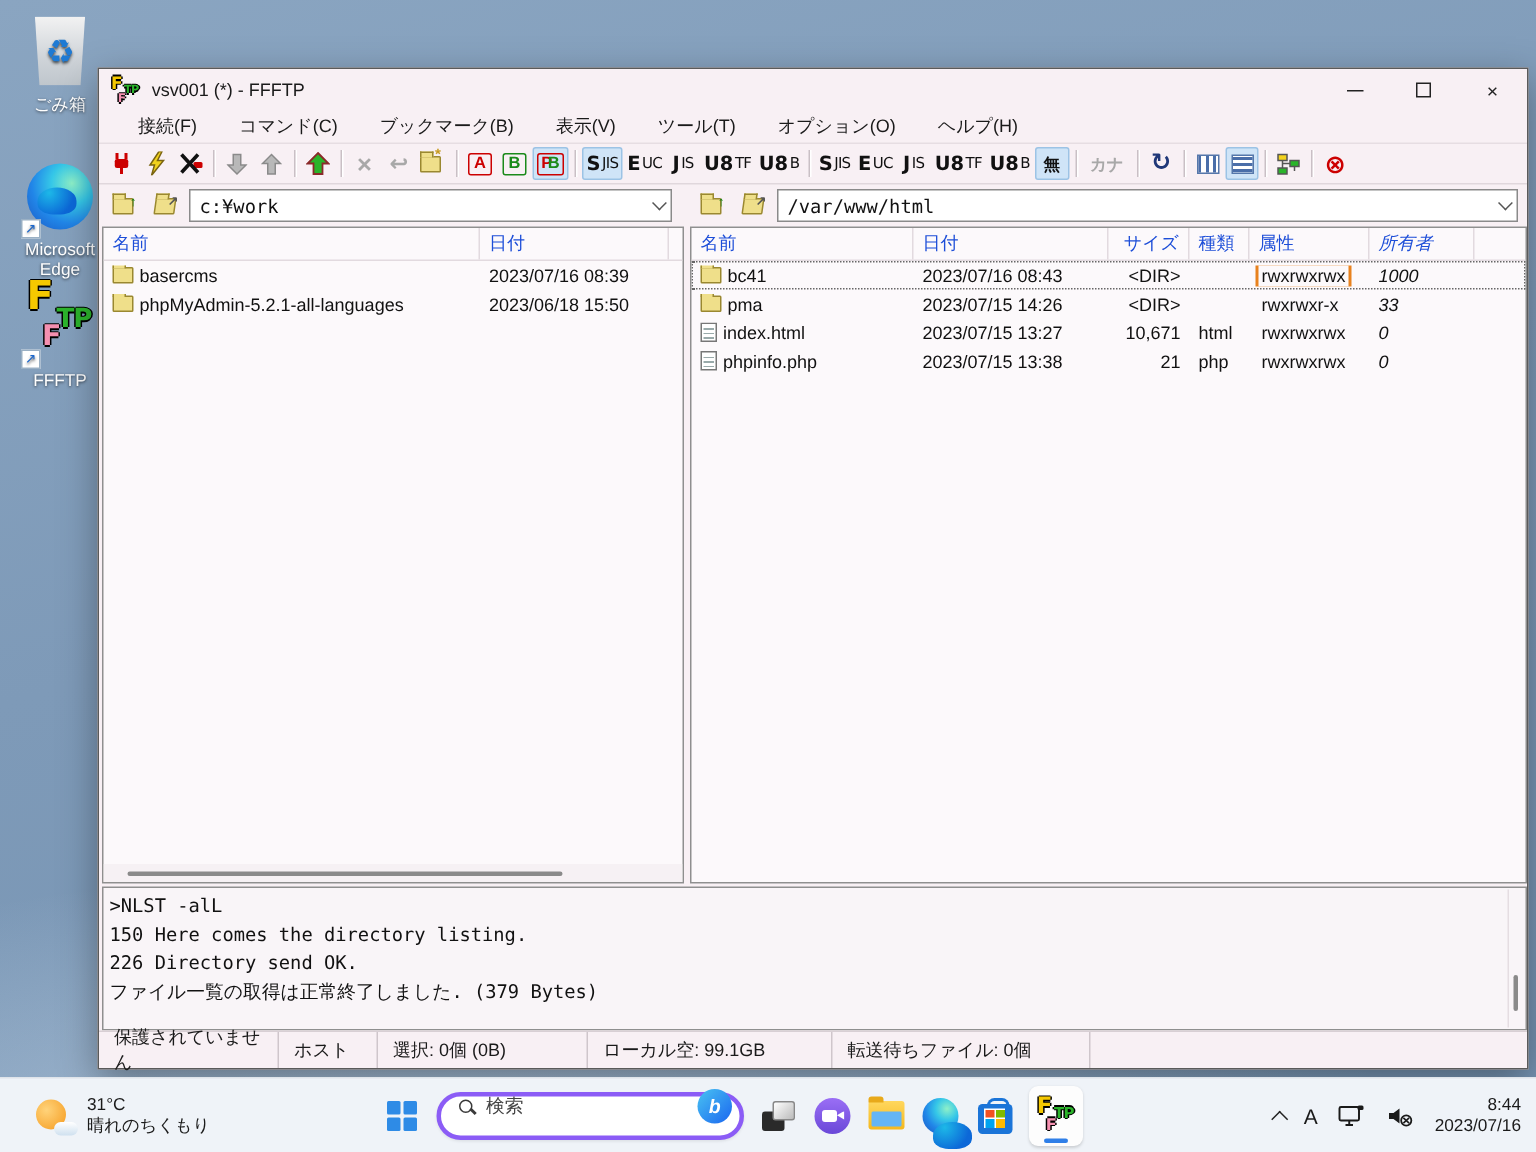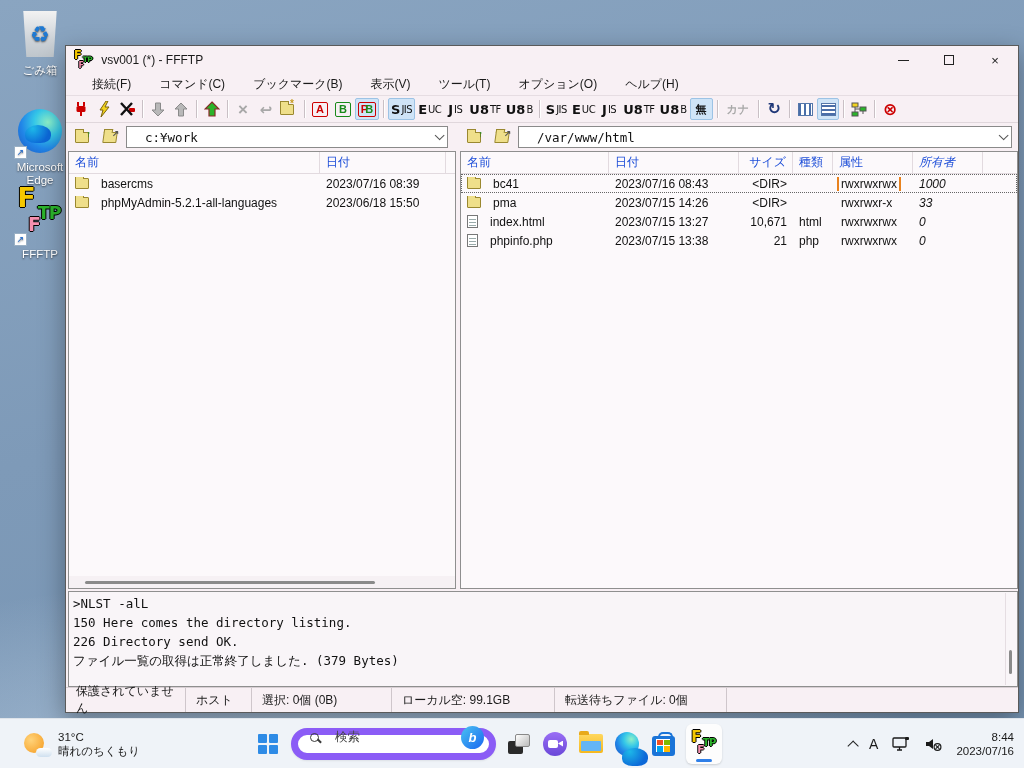--- a/index.html
+++ b/index.html
@@ -57,39 +57,39 @@
   .lbtn { width:16px; height:15px; border:1.5px solid currentColor; border-radius:2px; font-size:11px; font-weight:bold;
     display:flex; align-items:center; justify-content:center; }
   .txt-btn { font-size:11px; font-weight:bold; color:#111; padding:0 3px; }
   .ic-list { width:15px; height:13px; border:1px solid #5577aa;
     background:repeating-linear-gradient(90deg,#4a6ea9 0 2px,#fff 2px 5px); }
   .ic-detail { width:15px; height:13px; border:1px solid #5577aa;
     background:repeating-linear-gradient(0deg,#4a6ea9 0 2px,#fff 2px 4px); }
 
   .pathbar { height:28px; display:flex; align-items:center; padding:0 4px; gap:4px; }
   .combo { height:22px; background:#fff; border:1px solid #8a8a8a; display:flex; align-items:center;
-    font-family:"DejaVu Sans Mono","Liberation Mono",monospace; font-size:12.5px; padding:0 18px; color:#111; position:relative; }
+    font-family:"DejaVu Sans Mono","Liberation Mono",monospace; font-size:12.5px; padding:0 6px; color:#111; position:relative; }
   .combo .chev { position:absolute; right:6px; width:7px; height:7px; border-right:1.5px solid #555; border-bottom:1.5px solid #555;
     transform:rotate(45deg) translateY(-3px); }
   .combo.local { width:322px; }
   .combo.remote { flex:1; margin-right:2px; }
   .fbtn { width:24px; height:22px; border:1px solid transparent; display:flex; align-items:center; justify-content:center; position:relative; }
   .fold { display:inline-block; width:14px; height:11px; background:#efdf8a; border:1px solid #9a8830; border-radius:1px; position:relative; }
   .fold::before { content:""; position:absolute; left:-1px; top:-4px; width:7px; height:3px; background:#efdf8a; border:1px solid #9a8830; border-bottom:none; }
   .fbtn .mini-up { position:absolute; right:2px; top:2px; color:#0a7a0a; font-size:9px; font-weight:bold; }
 
   .panes { position:absolute; left:2px; top:105px; width:950px; height:438px; display:flex; gap:4px; }
   .pane { background:#fcf9fb; border:1px solid #8f8f8f; position:relative; overflow:hidden; }
   .pane.local { width:388px; }
   .pane.remote { flex:1; }
   .phead { height:22px; display:flex; align-items:center; font-size:12px; color:#1d4ed8; border-bottom:1px solid #e2dadf; }
   .phead .hc { padding:0 6px; border-right:1px solid #e2dadf; height:100%; display:flex; align-items:center; }
   .frow { height:19px; display:flex; align-items:center; font-size:12px; color:#111; position:relative; }
   .frow.sel { outline:1px dotted #666; outline-offset:-1px; }
-  .cell { padding:0 6px; display:flex; align-items:center; gap:12px; white-space:nowrap; overflow:hidden; }
+  .cell { padding:0 6px; display:flex; align-items:center; gap:4px; white-space:nowrap; overflow:hidden; }
   .c-lname { width:251px; } .c-ldate { width:126px; }
   .c-rname { width:148px; } .c-rdate { width:130px; }
   .c-rsize { width:54px; justify-content:flex-end; } .c-rtype { width:40px; } .c-rattr { width:80px; } .c-rowner { width:70px;font-style:italic; }
   .hc.c-rsize { justify-content:flex-end; }
   .doc { display:inline-block; width:11px; height:13px; background:#fff; border:1px solid #777; position:relative; }
   .doc::after { content:""; position:absolute; left:1px; right:1px; top:2px; height:8px;
     background:repeating-linear-gradient(0deg,#9aa 0 1px,transparent 1px 3px); }
   .attr-box { position:relative; padding:0 2px; }
   .attr-box.annot { border:2px solid var(--annot,#e8821e); margin:-2px; }
   .hscroll { position:absolute; left:0; right:0; bottom:0; height:12px; background:#f6f1f4; display:flex; align-items:center; }
@@ -112,22 +112,22 @@
   .weather { position:absolute; left:22px; display:flex; align-items:center; gap:8px; }
   .wicon { width:28px; height:26px; position:relative; }
   .wicon .sun { position:absolute; left:2px; top:2px; width:20px; height:20px; border-radius:50%;
     background:radial-gradient(circle at 35% 35%,#ffd37a,#f59a1e); }
   .wicon .cloud { position:absolute; right:-2px; bottom:0; width:16px; height:9px; border-radius:8px;
     background:linear-gradient(180deg,#fff,#cfe0ef); }
   .wtext { font-size:11.5px; color:#1a1a1a; line-height:14px; }
   .centerbar { position:absolute; left:255px; display:flex; align-items:center; gap:10px; height:50px; }
   .winlogo { display:grid; grid-template-columns:9px 9px; grid-template-rows:9px 9px; gap:2px; }
   .winlogo span { background:#2e8be6; border-radius:1px; }
-  .searchpill { width:205px; height:32px; background:#fff; border:7px solid #8b5cf6; border-radius:17px;
-    display:flex; align-items:center; padding:0 5px 12px 12px; gap:16px; box-shadow:0 1px 2px rgba(0,0,0,.08); }
+  .searchpill { width:205px; height:32px; background:#fff; border:3px solid #8b5cf6; border-radius:17px;
+    display:flex; align-items:center; padding:0 5px 12px 12px; gap:9px; box-shadow:0 1px 2px rgba(0,0,0,.08); }
   .mag { width:9px; height:9px; border:1.6px solid #3a3a3a; border-radius:50%; position:relative; flex:0 0 auto; }
   .mag::after { content:""; position:absolute; width:5px; height:1.6px; background:#3a3a3a; right:-4px; bottom:-1px; transform:rotate(45deg); }
   .searchpill .ph { font-size:12.5px; color:#444; flex:1; }
   .bing { width:23px; height:23px; border-radius:50%; background:linear-gradient(135deg,#49c3f2,#1a66f0);
     color:#fff; font-size:13px; font-weight:bold; display:flex; align-items:center; justify-content:center; font-style:italic; }
   .tico { width:26px; height:26px; position:relative; display:flex; align-items:center; justify-content:center; }
   .tv1 { position:absolute; left:2px; bottom:3px; width:15px; height:13px; background:#2a2a2a; border-radius:2px; }
   .tv2 { position:absolute; right:2px; top:3px; width:15px; height:13px; background:linear-gradient(135deg,#fff,#bbb); border-radius:2px; border:1px solid #888; }
   .chat { width:24px; height:24px; border-radius:50%; background:linear-gradient(180deg,#9a6ef5,#6a48d8); position:relative; }
   .chat::after { content:""; position:absolute; left:5px; top:8px; width:10px; height:8px; background:#fff; border-radius:2px; }

